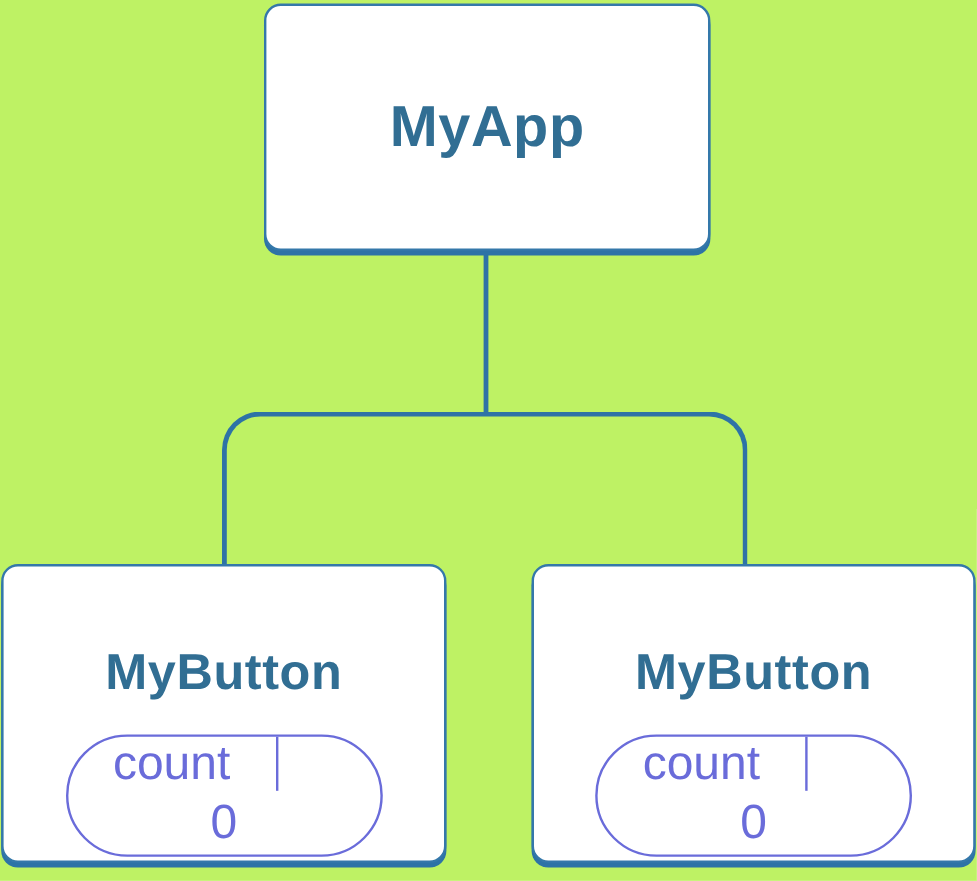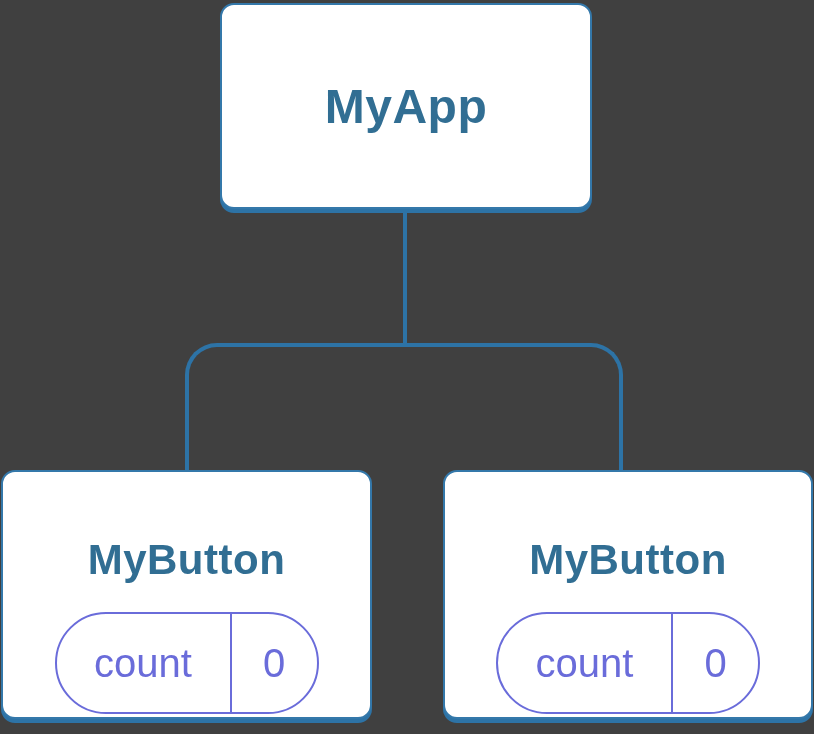--- a/index.html
+++ b/index.html
@@ -1,20 +1,20 @@
 <!DOCTYPE html>
 <html><head>
 <meta charset="utf-8">
 <style>
   html, body { margin: 0; padding: 0; }
   .canvas {
     position: relative;
     width: 814px;
     height: 734px;
-    background: #404040;
+    background: #bef264;
     overflow: hidden;
     font-family: "Liberation Sans", sans-serif;
   }
 
   
   .stem {
     position: absolute;
     left: 403px; top: 211px;
     width: 4px; height: 134px;
     background: #2d73a6;
@@ -64,20 +64,21 @@
     margin-top: 28px;
     width: 264px; height: 102px;
     box-sizing: border-box;
     border: 2px solid #6a6cda;
     border-radius: 52px;
     display: flex;
     align-items: stretch;
     color: #6a6cda;
     font-size: 40px;
     background: #ffffff;
+    flex-direction: column;
   }
   .pill-name {
     width: 173px;
     display: flex;
     align-items: center;
     justify-content: center;
     border-right: 2px solid #6a6cda;
   }
   .pill-value {
     flex: 1;

